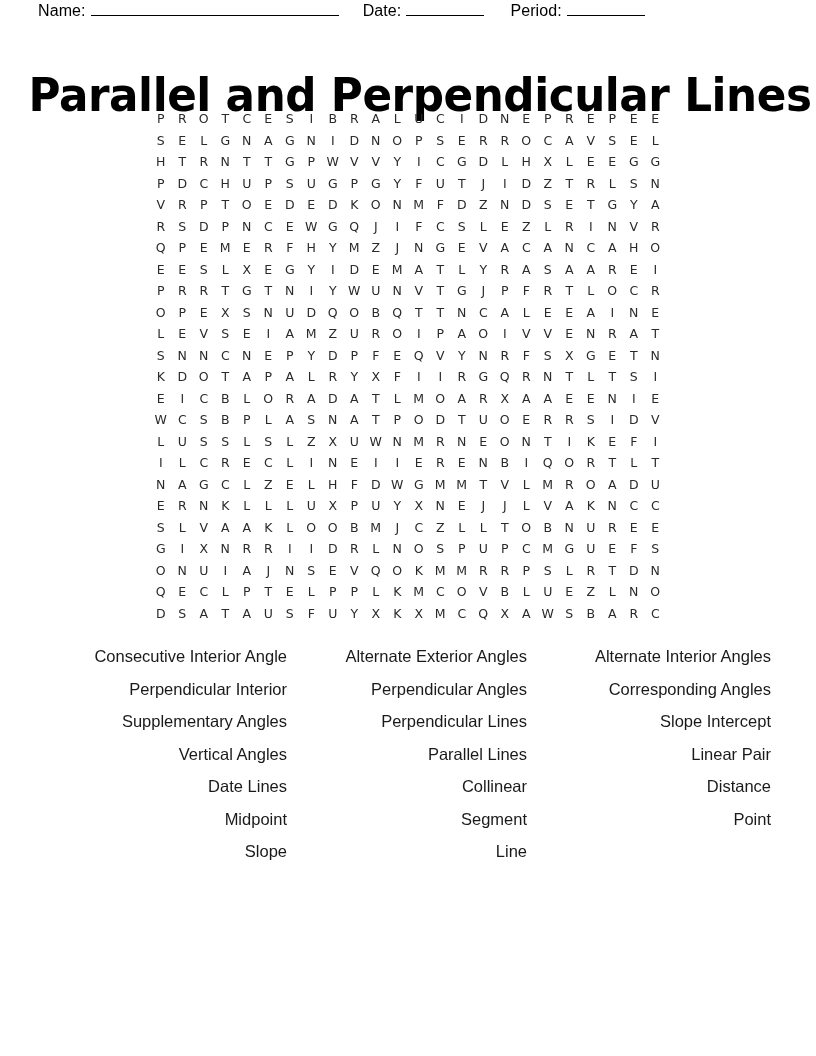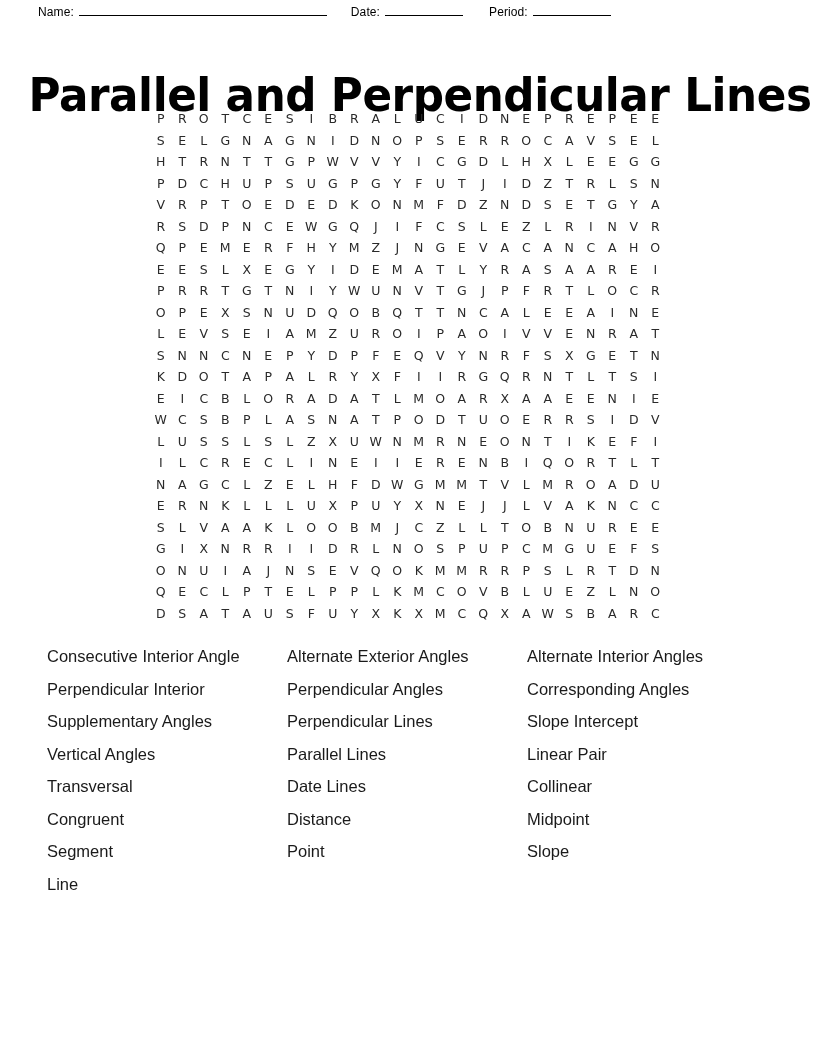--- a/index.html
+++ b/index.html
@@ -27,21 +27,21 @@
     display: flex;
     align-items: baseline;
     font-size: 17px;
     white-space: nowrap;
   }
   .field {
     display: flex;
     align-items: baseline;
   }
   .field-label {
-    font-size: 12px;
+    font-size: 16px;
     letter-spacing: 0.1px;
   }
   .field-rule {
     display: inline-block;
     border-bottom: 1px solid #000;
     height: 13px;
     margin-left: 5px;
   }
   .rule-name   { width: 248px; }
   .rule-date   { width: 78px; }
@@ -101,20 +101,21 @@
     grid-template-columns: 240px 240px 244px;
     row-gap: 0px;
   }
   .word-item {
     font-family: "Liberation Sans", sans-serif;
     font-size: 16.5px;
     line-height: 32.5px;
     height: 32.5px;
     color: #1a1a1a;
     white-space: nowrap;
+    text-align: right;
   }
 </style>
 </head>
 <body>
 
 <div class="header-row">
   <div class="field">
     <span class="field-label">Name:</span>
     <span class="field-rule rule-name"></span>
   </div>
@@ -719,23 +720,21 @@
     <div class="word-item">Alternate Interior Angles</div>
     <div class="word-item">Perpendicular Interior</div>
     <div class="word-item">Perpendicular Angles</div>
     <div class="word-item">Corresponding Angles</div>
     <div class="word-item">Supplementary Angles</div>
     <div class="word-item">Perpendicular Lines</div>
     <div class="word-item">Slope Intercept</div>
     <div class="word-item">Vertical Angles</div>
     <div class="word-item">Parallel Lines</div>
     <div class="word-item">Linear Pair</div>
-    <div class="word-item">Transversal</div>
     <div class="word-item">Date Lines</div>
     <div class="word-item">Collinear</div>
-    <div class="word-item">Congruent</div>
     <div class="word-item">Distance</div>
     <div class="word-item">Midpoint</div>
     <div class="word-item">Segment</div>
     <div class="word-item">Point</div>
     <div class="word-item">Slope</div>
     <div class="word-item">Line</div>
   </div>
 
 </body></html>

